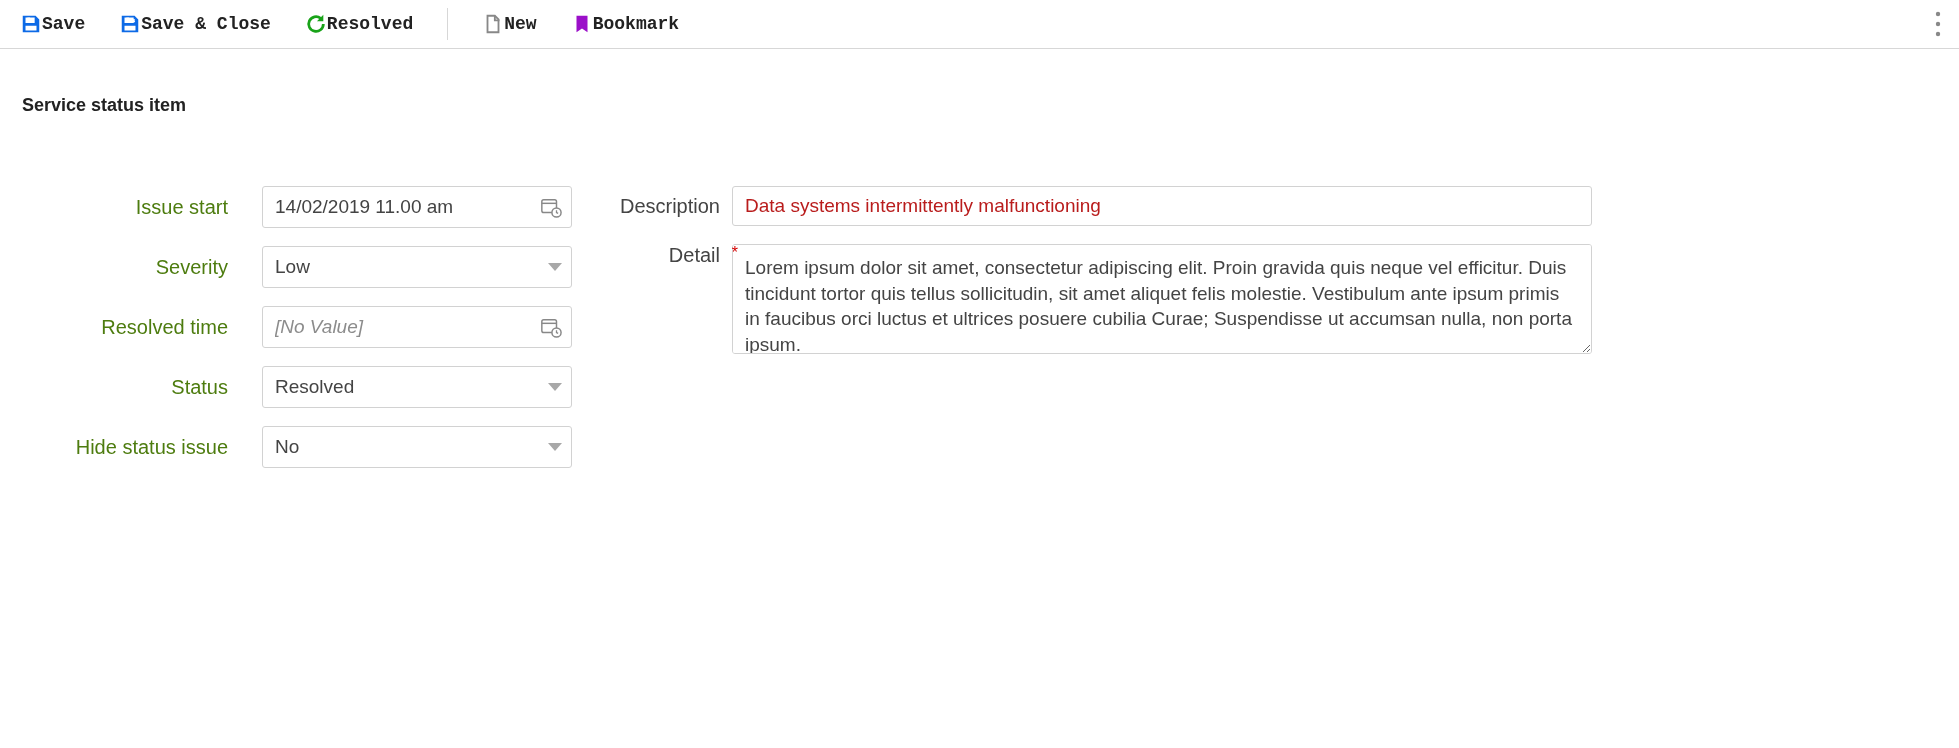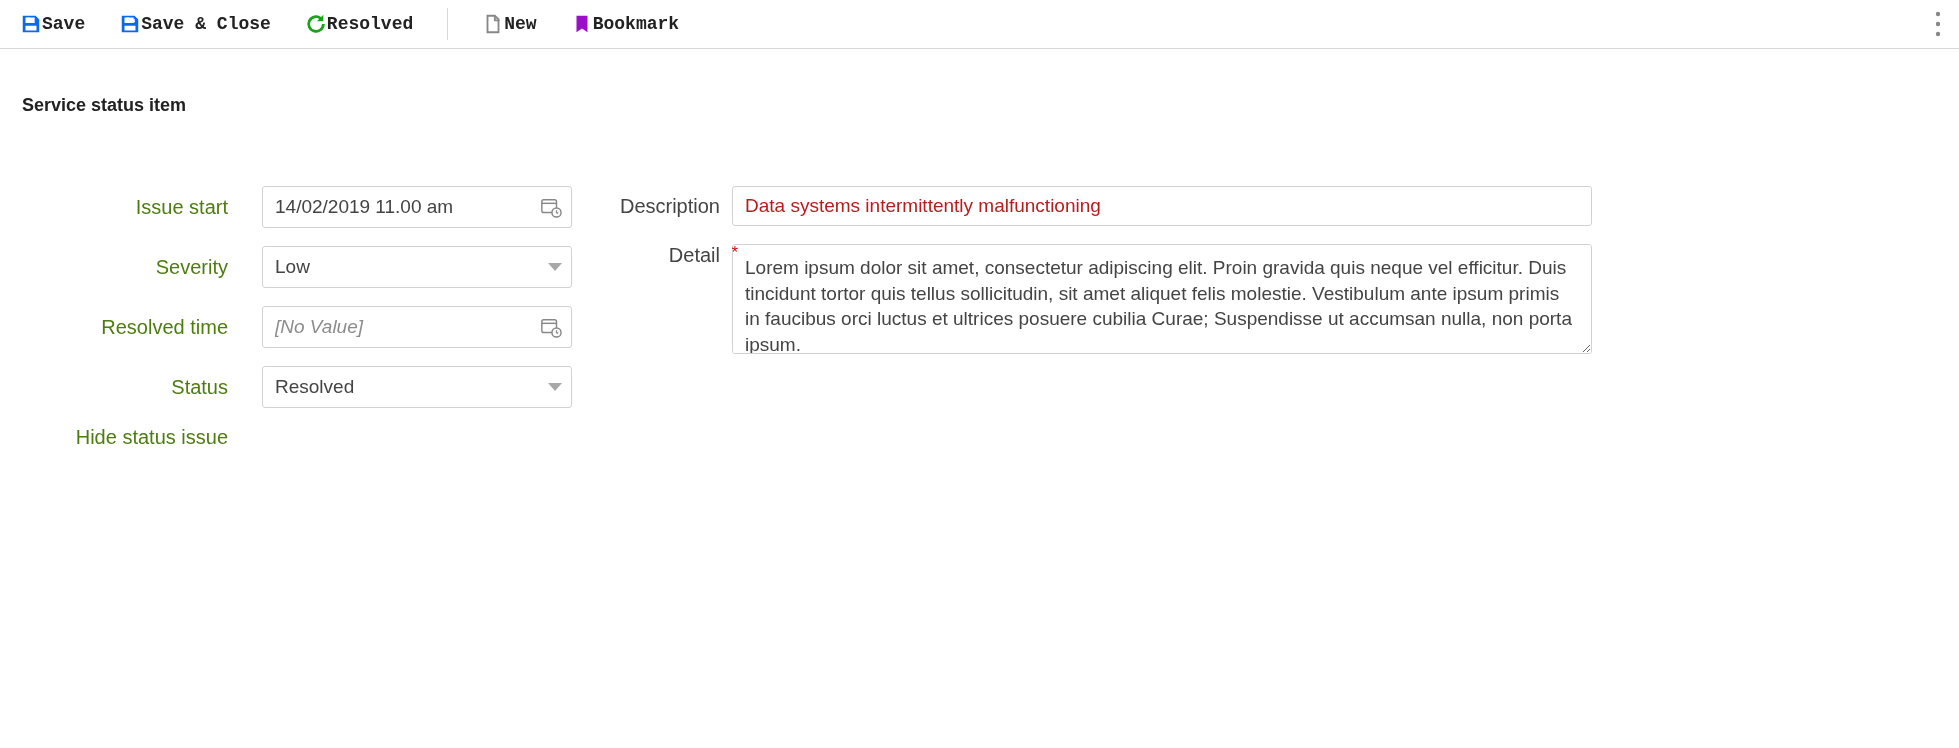--- a/index.html
+++ b/index.html
@@ -262,20 +262,26 @@
         <div class="input-wrap">
           <input class="field" type="text" readonly="" value="Resolved" style="">
           <span class="icon-right">
               <div class="caret-down"></div>
             </span>
         </div>
       </div>
 
       <div class="row">
         <div class="lbl">Hide status issue</div>
+        <div class="input-wrap">
+          <input class="field" type="text" readonly="" value="No" style="">
+          <span class="icon-right">
+              <div class="caret-down"></div>
+            </span>
+        </div>
       </div>
 
     </div>
 
     <div class="col-right">
 
       <div class="row">
         <div class="lbl-right">Description</div>
         <input class="field-lg" type="text" value="Data systems intermittently malfunctioning" style="">
       </div>

